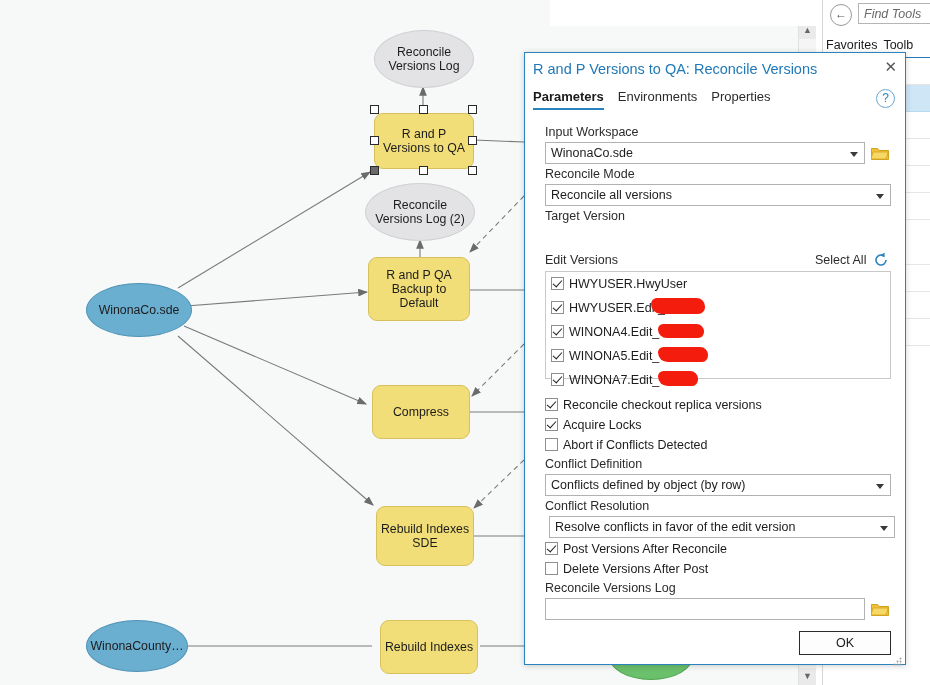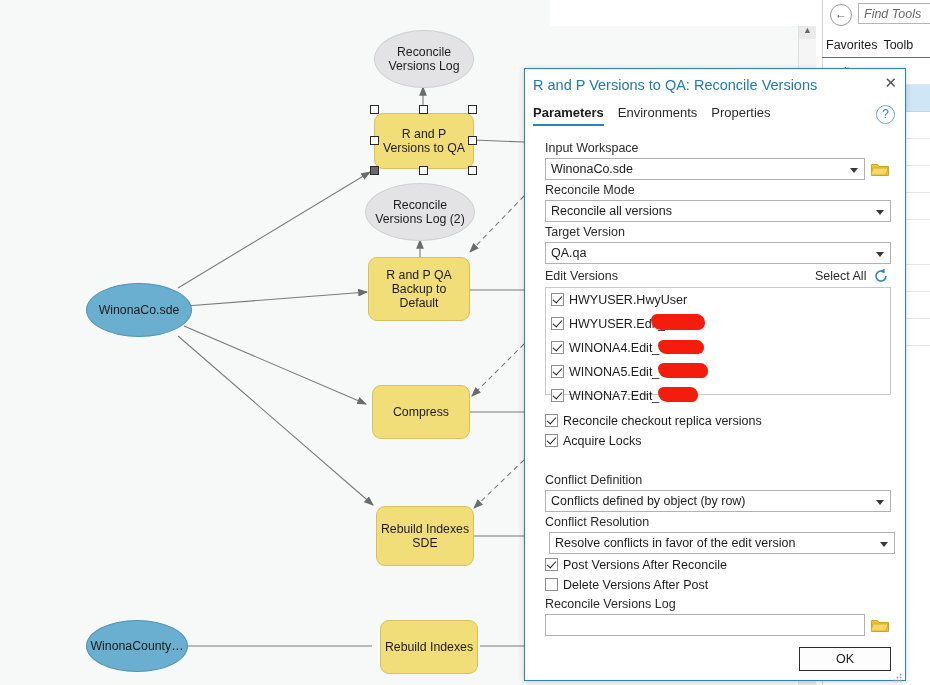--- a/index.html
+++ b/index.html
@@ -168,21 +168,20 @@
   .handle.filled { background: #6a6a6a; }
 
   
   .dialog {
     position: absolute;
     left: 524px; top: 52px; width: 382px; height: 613px;
     background: #ffffff;
     border: 1px solid #2a83bf;
     box-sizing: border-box;
     box-shadow: 0 1px 6px rgba(0,0,0,0.18);
-    margin-top: 16px;
   }
   .dlg-title {
     position: absolute; left: 8px; top: 8px;
     font-size: 14.5px; color: #2079b8;
     white-space: nowrap;
   }
   .dlg-close {
     position: absolute; right: 8px; top: 6px;
     font-size: 15px; color: #555; cursor: default; line-height: 16px;
   }
@@ -444,24 +443,20 @@
         </svg>
       </div>
 
       <div class="lbl" style="left:20px; top:56px;">Reconcile Mode</div>
       <div class="combo" style="left:20px; top:73px; width:346px;">
         <span>Reconcile all versions</span>
         <span class="arr"></span>
       </div>
 
       <div class="lbl" style="left:20px; top:98px;">Target Version</div>
-      <div class="combo" style="left:20px; top:115px; width:346px;">
-        <span>QA.qa</span>
-        <span class="arr"></span>
-      </div>
 
       <div class="lbl" style="left:20px; top:142px;">Edit Versions</div>
       <div class="select-all" style="left:290px; top:142px;">Select All</div>
       <div class="refresh-icon" style="left:348px; top:141px;">
         <svg width="16" height="16" viewBox="0 0 16 16">
           <path d="M13 8 a5 5 0 1 1 -2.2 -4.1" fill="none" stroke="#2a83bf" stroke-width="1.6"></path>
           <polygon points="11.6,0.6 11.6,5.2 7.2,3.6" fill="#2a83bf"></polygon>
         </svg>
       </div>
 
@@ -496,20 +491,24 @@
         <span class="redact" style="left:107px; top:-1px; width:40px; height:15px;"></span>
       </div>
 
       <div class="chkrow" style="left:20px; top:286px;">
         <span class="cbox checked" style="left:0; top:1px;"></span>
         <span style="margin-left:18px;">Reconcile checkout replica versions</span>
       </div>
       <div class="chkrow" style="left:20px; top:306px;">
         <span class="cbox checked" style="left:0; top:1px;"></span>
         <span style="margin-left:18px;">Acquire Locks</span>
+      </div>
+      <div class="chkrow" style="left:20px; top:326px;">
+        <span class="cbox" style="left:0; top:1px;"></span>
+        <span style="margin-left:18px;">Abort if Conflicts Detected</span>
       </div>
 
       <div class="lbl" style="left:20px; top:346px;">Conflict Definition</div>
       <div class="combo" style="left:20px; top:363px; width:346px;">
         <span>Conflicts defined by object (by row)</span>
         <span class="arr"></span>
       </div>
 
       <div class="lbl" style="left:20px; top:388px;">Conflict Resolution</div>
       <div class="combo" style="left:24px; top:405px; width:346px;">

